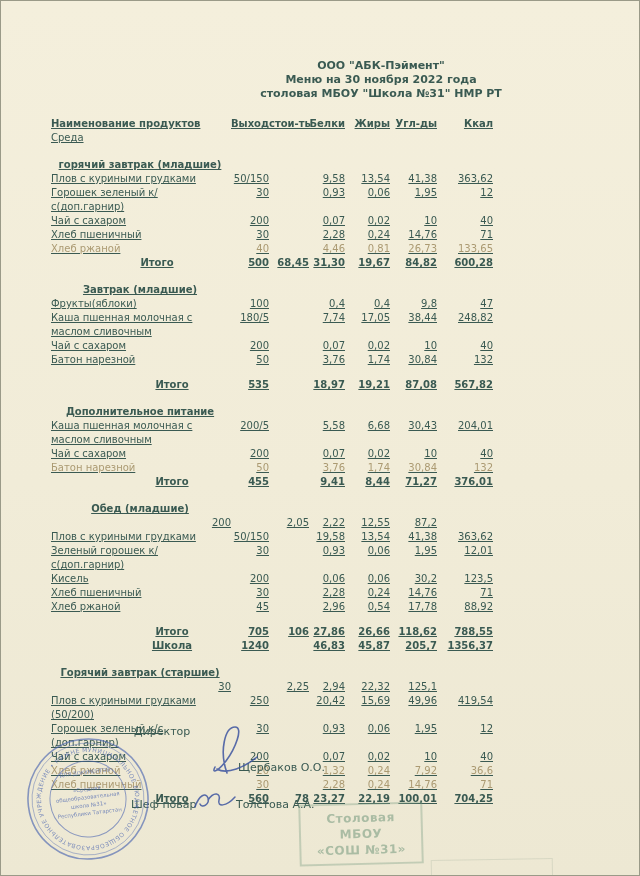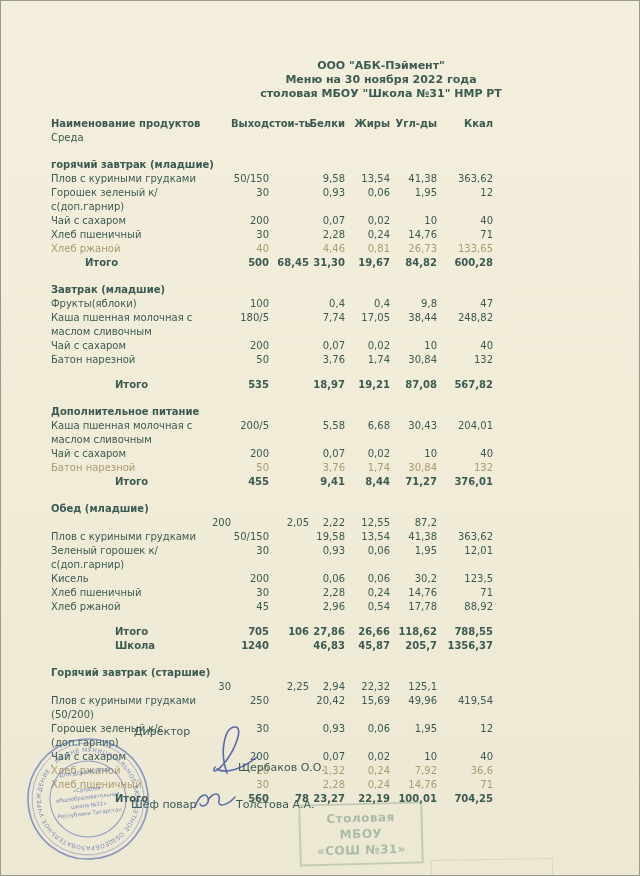--- a/index.html
+++ b/index.html
@@ -4,26 +4,26 @@
 <style>
   html,body{margin:0;padding:0;background:#888;}
   .page{
     position:relative;width:640px;height:876px;margin:0 auto;
     background:linear-gradient(180deg,#f4efdc 0%,#f1ecd8 55%,#ede8d3 100%);
     font-family:"DejaVu Sans","Liberation Sans",sans-serif;
     color:#3a5a52;overflow:hidden;border:1px solid #9a9a88;box-sizing:border-box;
   }
   .header{position:absolute;top:58px;left:130px;width:500px;text-align:center;
     font-size:11px;line-height:14px;font-weight:bold;}
-  .table{position:absolute;left:50px;top:116px;width:442px;font-size:10px;line-height:14px;}
+  .table{position:absolute;left:50px;top:116px;width:442px;font-size:10px;line-height:14px;text-decoration:underline;}
   .row{display:grid;grid-template-columns:180px 38px 40px 36px 45px 47px 56px;align-items:start;}
   .cell{min-height:14px;}
   .cell.name{padding-right:2px;}
   .cell.num{text-align:right;white-space:nowrap;}
-  .b{font-weight:bold;}
+  .b{font-weight:bold;text-align:center;}
   .head .cell{font-weight:bold;white-space:nowrap;}
   .section{margin-top:13px;}
   .total.gap{margin-top:11px;}
   .total .name{padding-left:64px;}
   .section:first-child .total .name{padding-left:34px;}
   .row.faded .cell{color:#ab9a72;}
   .sig-label,.sig-name{position:absolute;font-size:11px;}
   .sig-svg{position:absolute;}
   .round-stamp{position:absolute;left:22px;top:733px;transform:rotate(-7deg);opacity:.85;}
   .faded-stamp{

